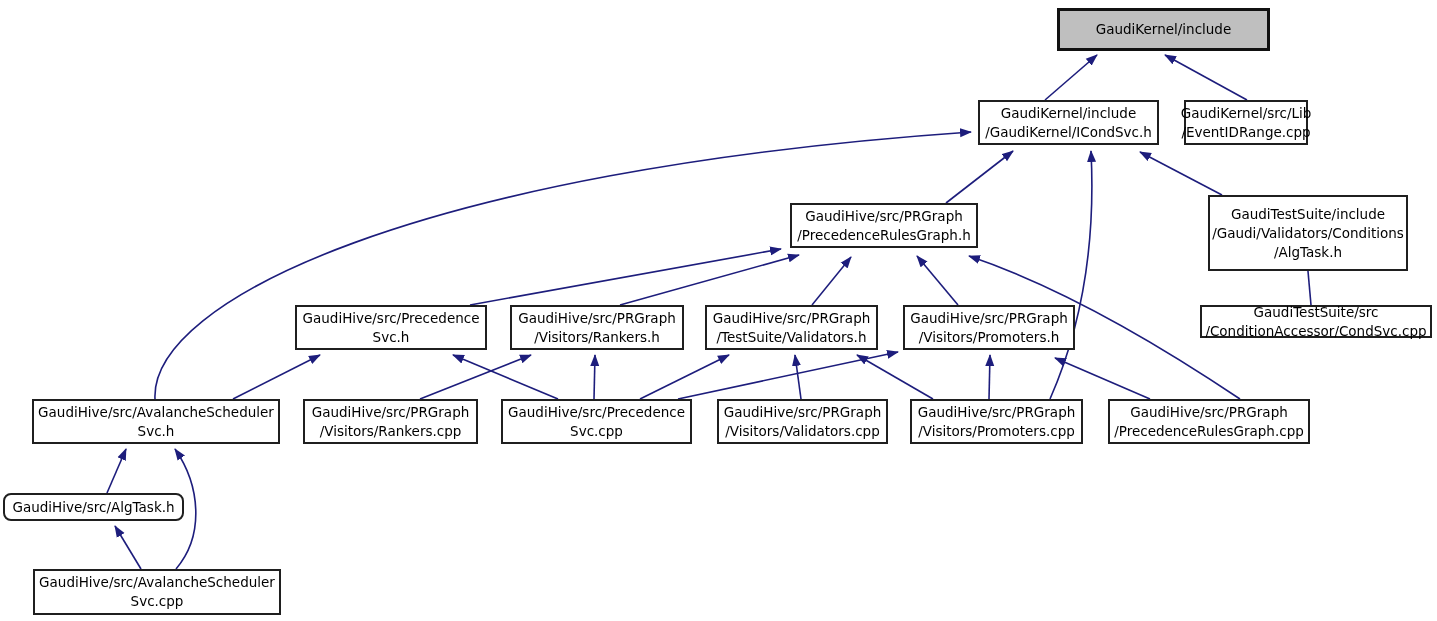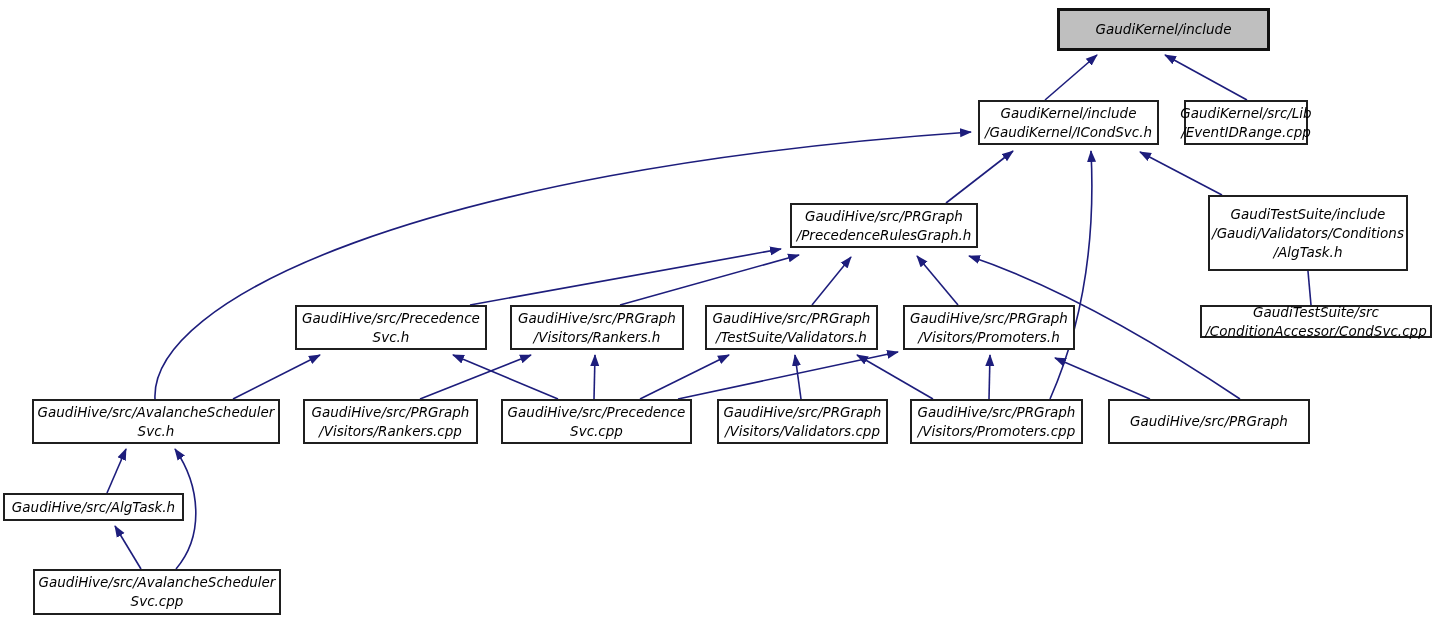--- a/index.html
+++ b/index.html
@@ -7,21 +7,20 @@
     padding: 0;
     background: #ffffff;
     font-family: "DejaVu Sans", "Liberation Sans", sans-serif;
   }
   #canvas {
     position: relative;
     width: 1437px;
     height: 621px;
     background: #ffffff;
     overflow: hidden;
-    font-style: italic;
   }
   #edge-layer {
     position: absolute;
     left: 0;
     top: 0;
     width: 1437px;
     height: 621px;
   }
   .node {
     position: absolute;
@@ -154,23 +153,24 @@
     <span class="ln">/Visitors/Validators.cpp</span>
   </div>
 
   <div class="node" style="left:910px; top:399px; width:173px; height:45px;">
     <span class="ln">GaudiHive/src/PRGraph</span>
     <span class="ln">/Visitors/Promoters.cpp</span>
   </div>
 
   <div class="node" style="left:1108px; top:399px; width:202px; height:45px;">
     <span class="ln">GaudiHive/src/PRGraph</span>
+    <span class="ln">/PrecedenceRulesGraph.cpp</span>
   </div>
 
-  <div class="node" style="left:3px; top:493px; width:181px; height:28px;">
+  <div class="node" style="left:3px; top:493px; width:181px; height:28px;border-radius:8px;">
     <span class="ln">GaudiHive/src/AlgTask.h</span>
   </div>
 
   <div class="node" style="left:33px; top:569px; width:248px; height:46px;">
     <span class="ln">GaudiHive/src/AvalancheScheduler</span>
     <span class="ln">Svc.cpp</span>
   </div>
 
 </div>
 

